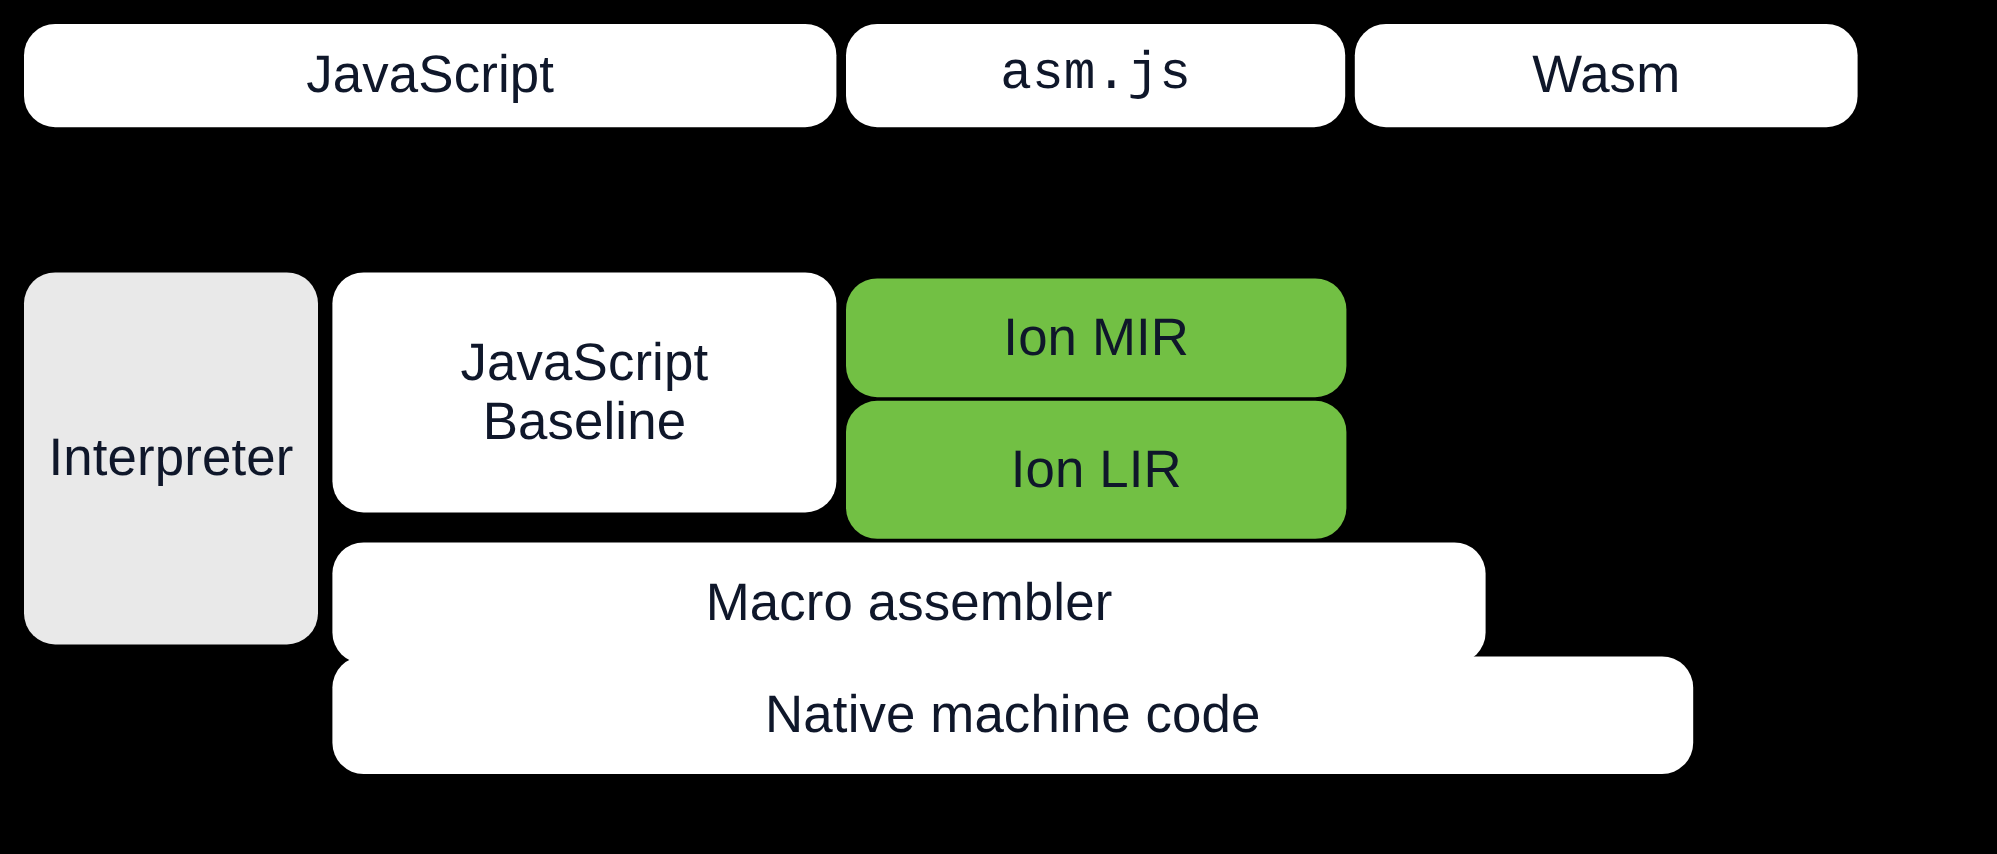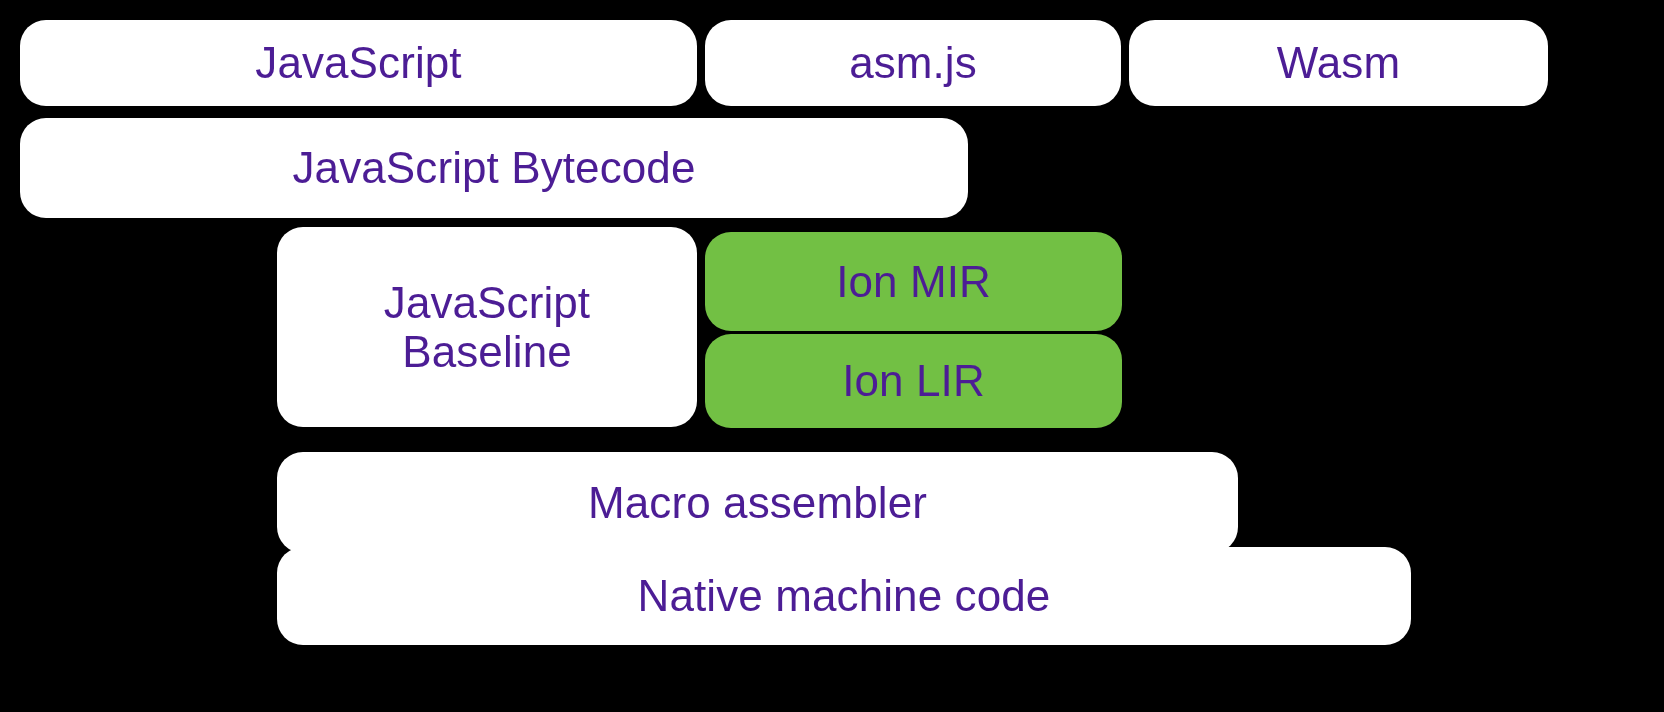--- a/index.html
+++ b/index.html
@@ -20,53 +20,53 @@
     background: #000000;
   }
   .node {
     position: absolute;
     box-sizing: border-box;
     display: flex;
     align-items: center;
     justify-content: center;
     text-align: center;
     border-radius: 26px;
-    color: #4c1d95;
+    color: #0f172a;
     font-size: 44px;
     font-weight: 400;
     line-height: 1.12;
     letter-spacing: 0.1px;
     white-space: pre-line;
     padding: 2px 10px;
   }
   .fill-white  { background: #ffffff; }
   .fill-gray   { background: #e9e9e9; }
   .fill-green  { background: #72c044; }
   .fill-pink   { background: #f4768a; }
 </style>
 </head>
 <body>
 
 <div id="stack">
 
   <div class="node fill-white" style="left:20px; top:20px; width:677px; height:86px;">JavaScript</div>
 
-  <div class="node fill-white" style="left:705px; top:20px; width:416px; height:86px;">asm.js</div>
+  <div class="node fill-white" style="left:705px; top:20px; width:416px; height:86px;font-family:Liberation Mono, monospace;">asm.js</div>
 
   <div class="node fill-white" style="left:1129px; top:20px; width:419px; height:86px;">Wasm</div>
 
-  <div class="node fill-white" style="left:20px; top:118px; width:948px; height:100px;">JavaScript Bytecode</div>
 
 
+  <div class="node fill-gray" style="left:20px; top:227px; width:245px; height:310px;">Interpreter</div>
 
   <div class="node fill-white" style="left:277px; top:227px; width:420px; height:200px;">JavaScript
 Baseline</div>
 
   <div class="node fill-green" style="left:705px; top:232px; width:417px; height:99px;">Ion MIR</div>
 
-  <div class="node fill-green" style="left:705px; top:334px; width:417px; height:94px;">Ion LIR</div>
+  <div class="node fill-green" style="left:705px; top:334px; width:417px; height:115px;">Ion LIR</div>
 
 
   <div class="node fill-white" style="left:277px; top:452px; width:961px; height:101px;">Macro assembler</div>
 
   <div class="node fill-white" style="left:277px; top:547px; width:1134px; height:98px;">Native machine code</div>
 
 </div>
 
 </body></html>

